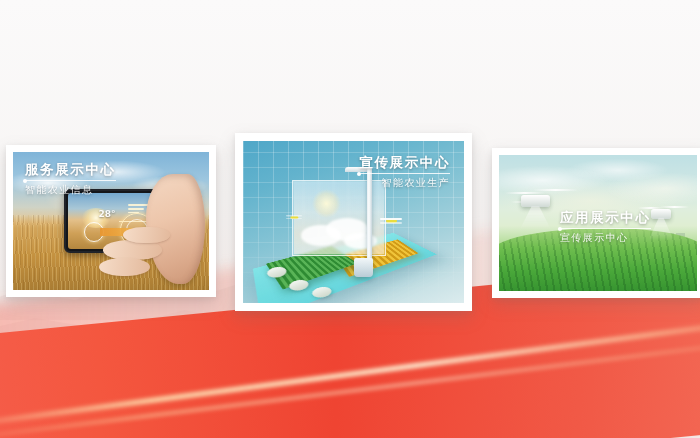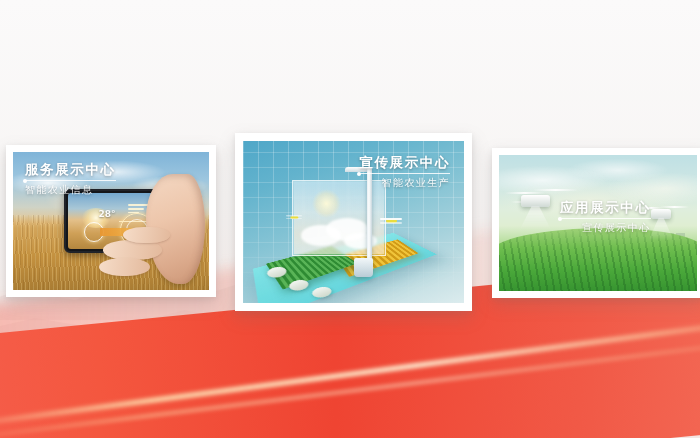--- a/index.html
+++ b/index.html
@@ -647,21 +647,21 @@
           <div class="spray"></div>
         </div>
         <div class="drone-r dr-small">
           <div class="drone-blade b1"></div>
           <div class="drone-blade b2"></div>
           <div class="drone-body"></div>
           <div class="spray"></div>
         </div>
       </div>
 
-      <div class="card-title-block" style="left:50%; transform:translateX(-42%); top:45px; text-align:right;">
+      <div class="card-title-block" style="left:50%; transform:translateX(-42%); top:55px; text-align:left;">
         <div class="card-title">应用展示中心</div>
         <div class="card-rule"></div>
         <div class="card-sub">宣传展示中心</div>
       </div>
     </div>
   </div>
 
 </div>
 
 </body></html>

